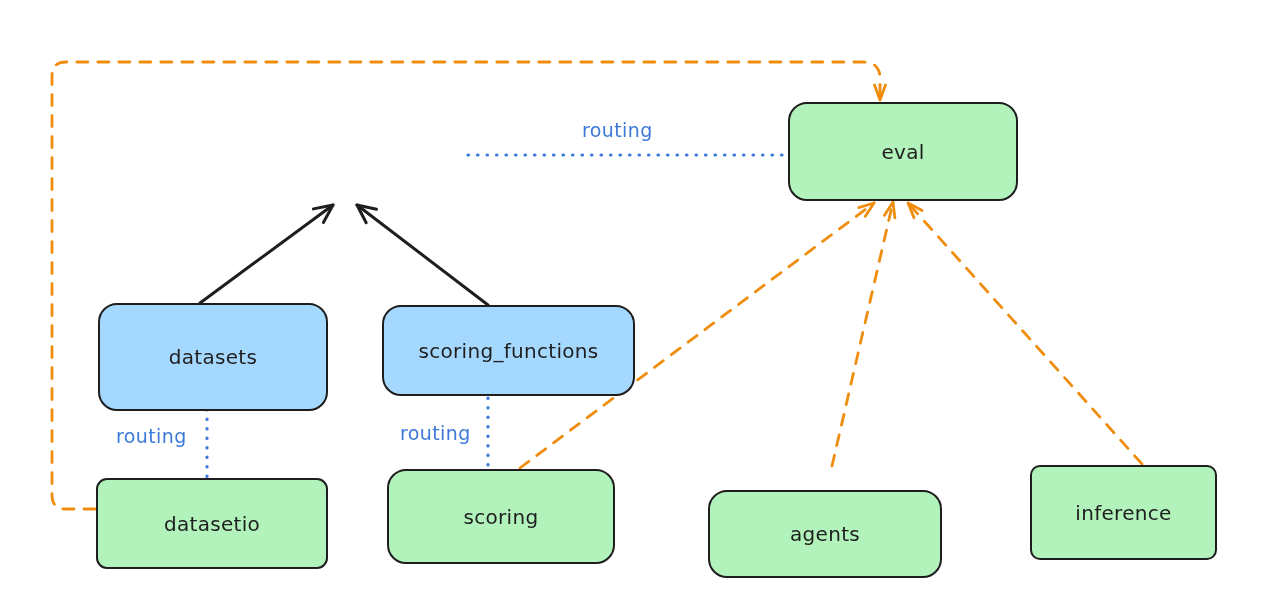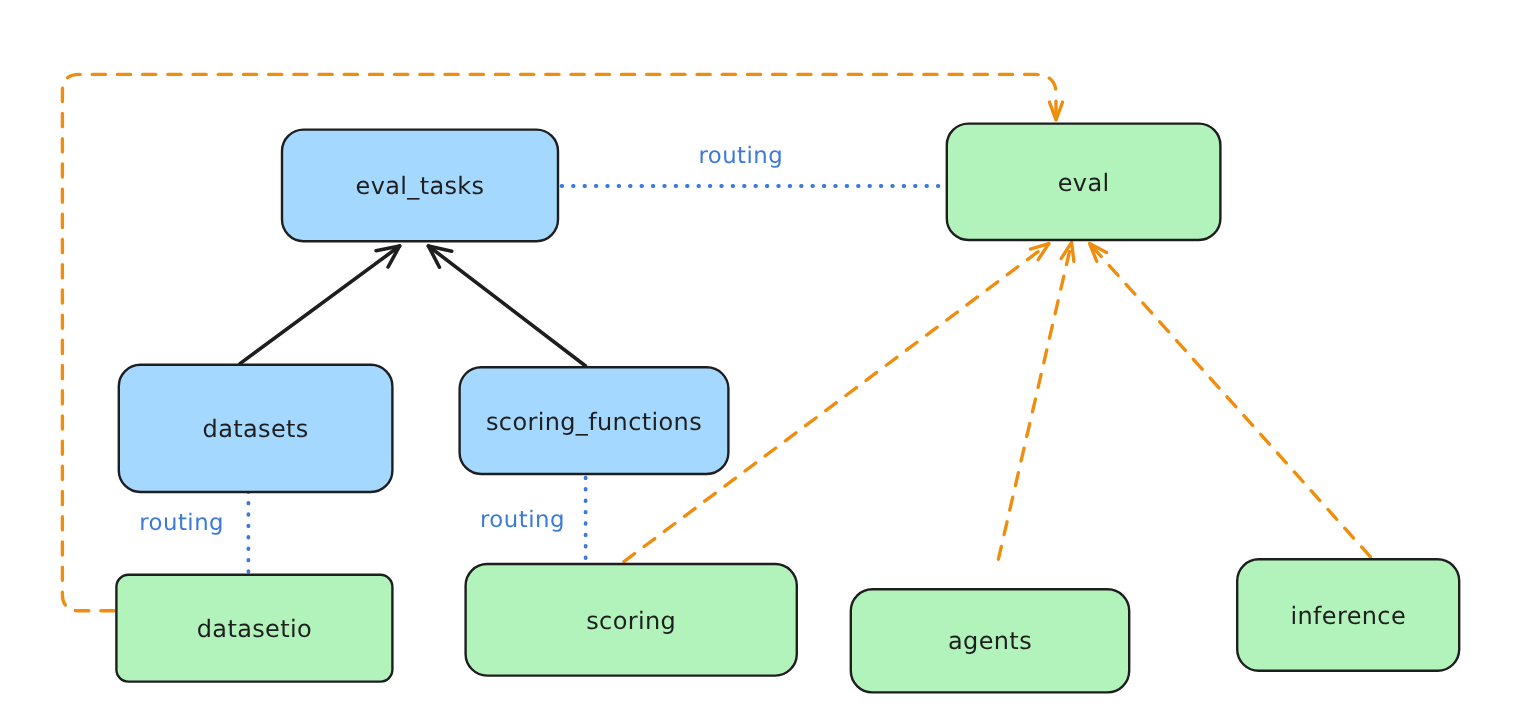--- a/index.html
+++ b/index.html
@@ -81,35 +81,34 @@
       <path d="M 832 466 L 893 202" stroke-dasharray="11 10"></path>
       <path d="M 893 202 L 884.3 215.4 M 893 202 L 894.9 217.9"></path>
     </g>
 
     <g stroke="#ef8d0e" stroke-width="2.8" fill="none" stroke-linecap="round">
       <path d="M 1142 464 L 908 203" stroke-dasharray="11 10"></path>
       <path d="M 908 203 L 914 217.8 M 908 203 L 922.1 210.5"></path>
     </g>
   </svg>
 
-  <div class="node blue" style="left:234px; top:107px; width:232px; height:95px;">eval_tasks</div>
 
   <div class="node green" style="left:788px; top:102px; width:230px; height:99px;">eval</div>
 
   <div class="node blue" style="left:98px; top:303px; width:230px; height:108px;">datasets</div>
 
-  <div class="node blue" style="left:382px; top:305px; width:226px; height:91px;">scoring_functions</div>
+  <div class="node blue" style="left:382px; top:305px; width:253px; height:91px;">scoring_functions</div>
 
   <div class="node green" style="left:96px; top:478px; width:232px; height:91px;border-radius:11px;">datasetio</div>
 
-  <div class="node green" style="left:387px; top:469px; width:278px; height:95px;">scoring</div>
+  <div class="node green" style="left:387px; top:469px; width:228px; height:95px;">scoring</div>
 
   <div class="node green" style="left:708px; top:490px; width:234px; height:88px;">agents</div>
 
-  <div class="node green" style="left:1030px; top:465px; width:187px; height:95px;">inference</div>
+  <div class="node green" style="left:1030px; top:465px; width:187px; height:95px;border-radius:10px;">inference</div>
 
   <div class="edge-label" style="left:582px; top:119px;">routing</div>
 
   <div class="edge-label" style="left:116px; top:425px;">routing</div>
 
   <div class="edge-label" style="left:400px; top:422px;">routing</div>
 
 </div>
 
 </body></html>

